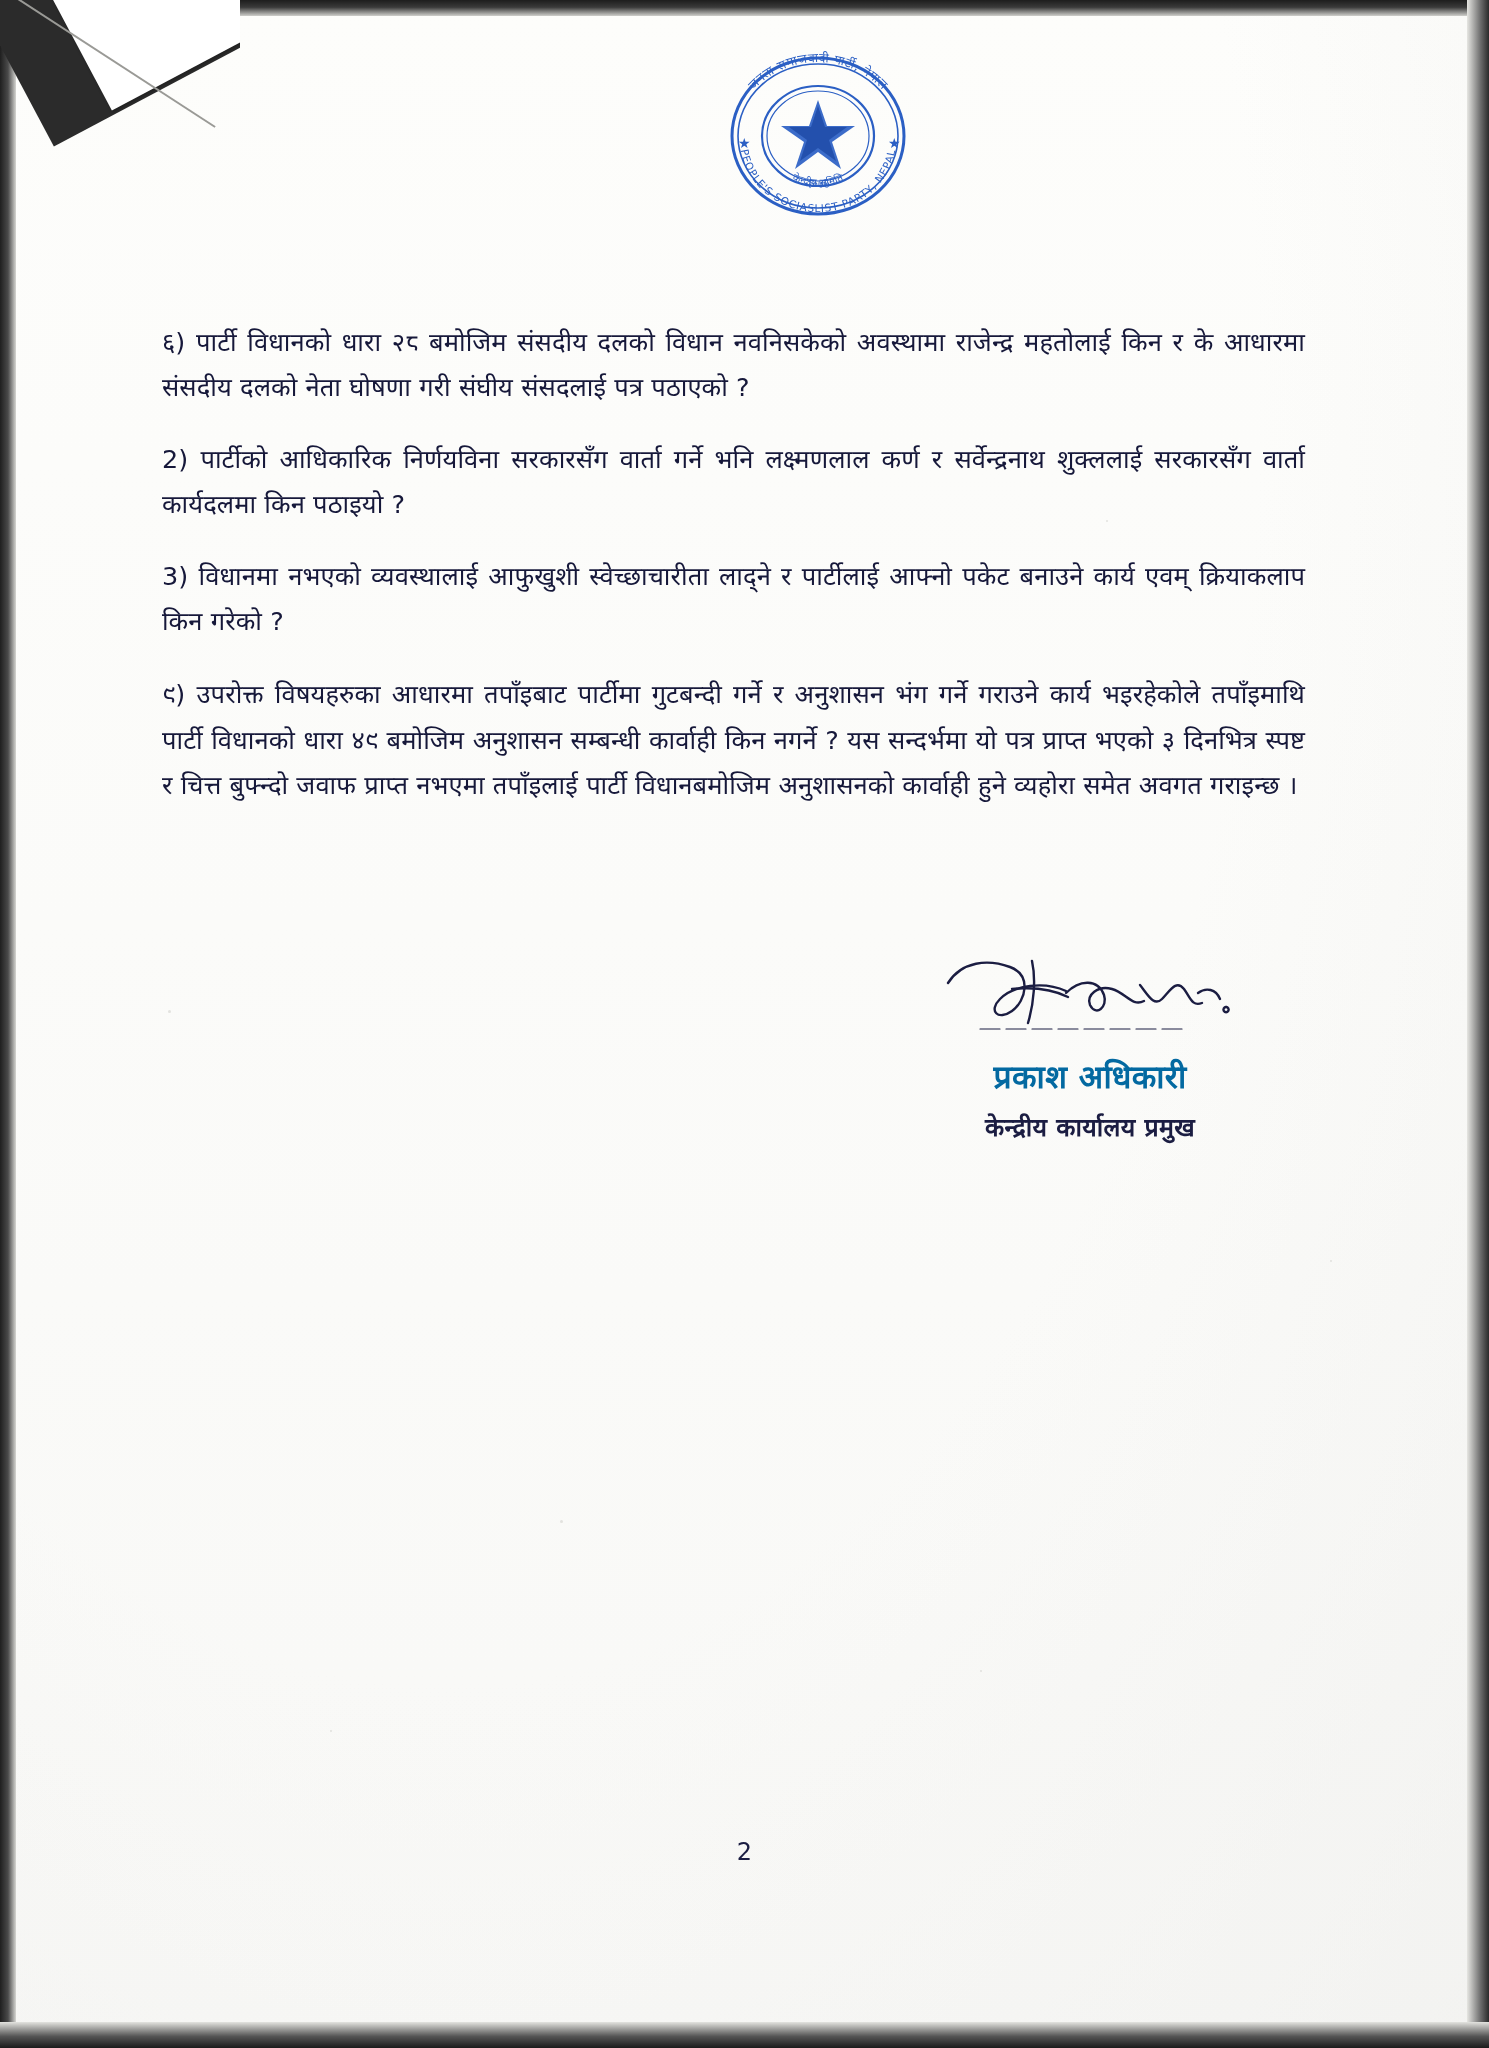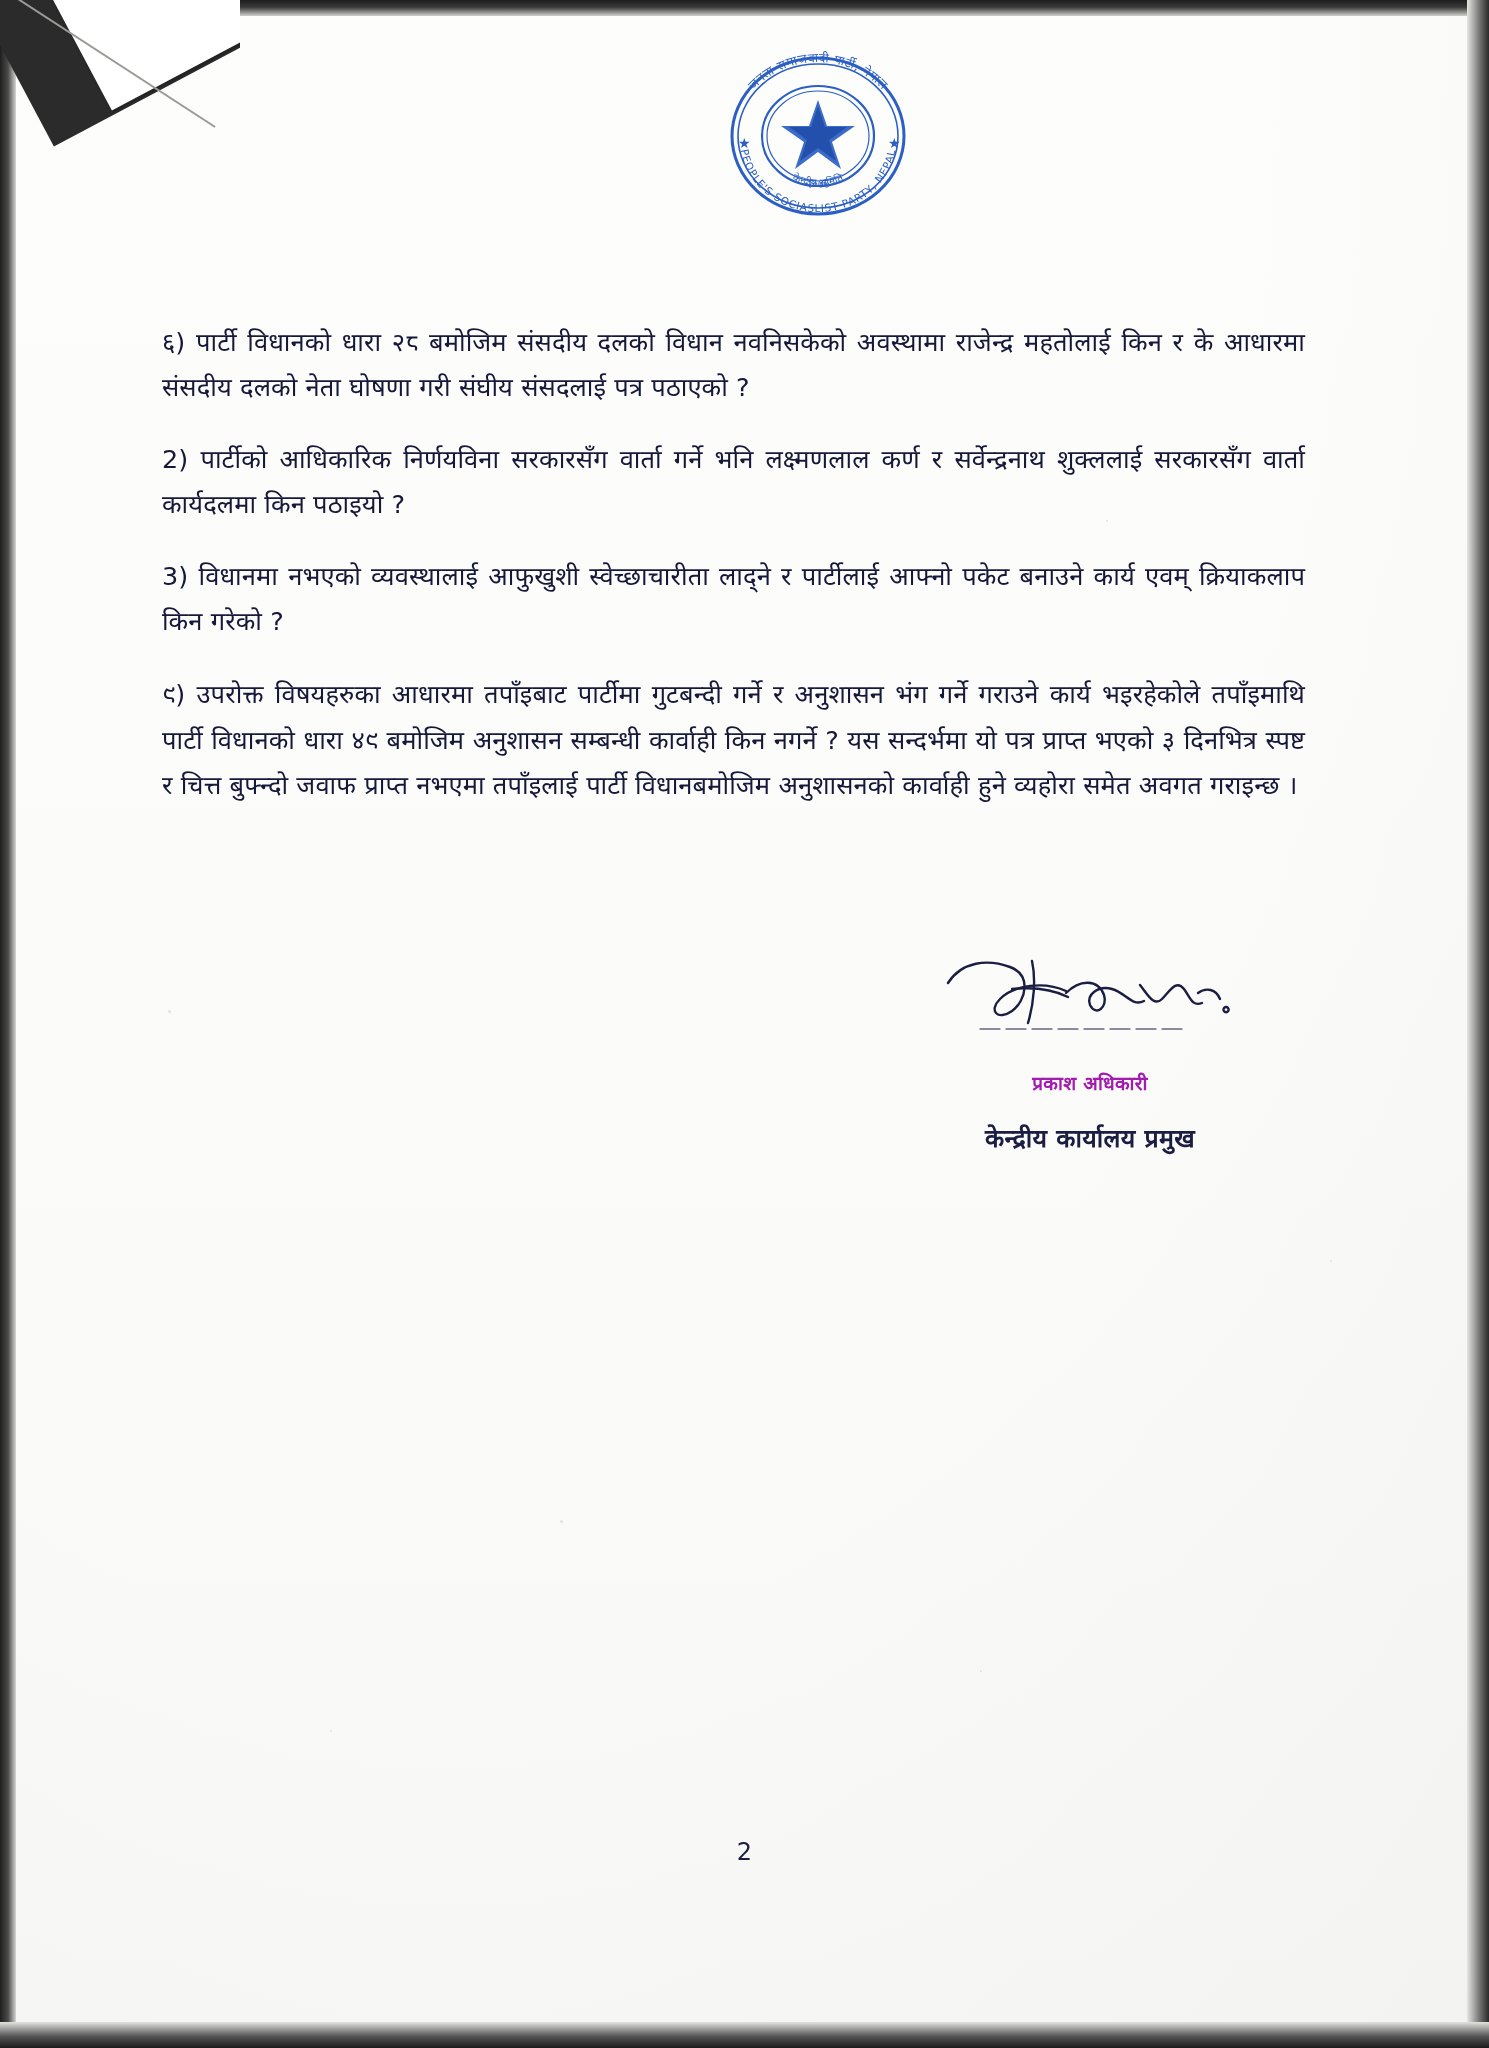--- a/index.html
+++ b/index.html
@@ -115,32 +115,32 @@
   .sig-block {
     position: absolute;
     left: 880px;
     top: 945px;
     width: 420px;
     text-align: center;
   }
   .sig-svg { display: block; margin: 0 auto; }
   .sig-name {
     font-family: "DejaVu Sans", sans-serif;
-    font-size: 19px;
+    font-size: 32px;
     font-weight: bold;
-    color: #a21caf;
-    margin-top: 20px;
+    color: #0369a1;
+    margin-top: 4px;
     letter-spacing: 0.3px;
   }
   .sig-role {
     font-family: "DejaVu Sans", sans-serif;
     font-size: 25px;
     font-weight: bold;
     color: #1b1d42;
-    margin-top: 24px;
+    margin-top: 12px;
     letter-spacing: 0.3px;
   }
   .page-number {
     position: absolute;
     left: 0;
     top: 1838px;
     width: 1489px;
     text-align: center;
     font-family: "DejaVu Sans", sans-serif;
     font-size: 24px;

